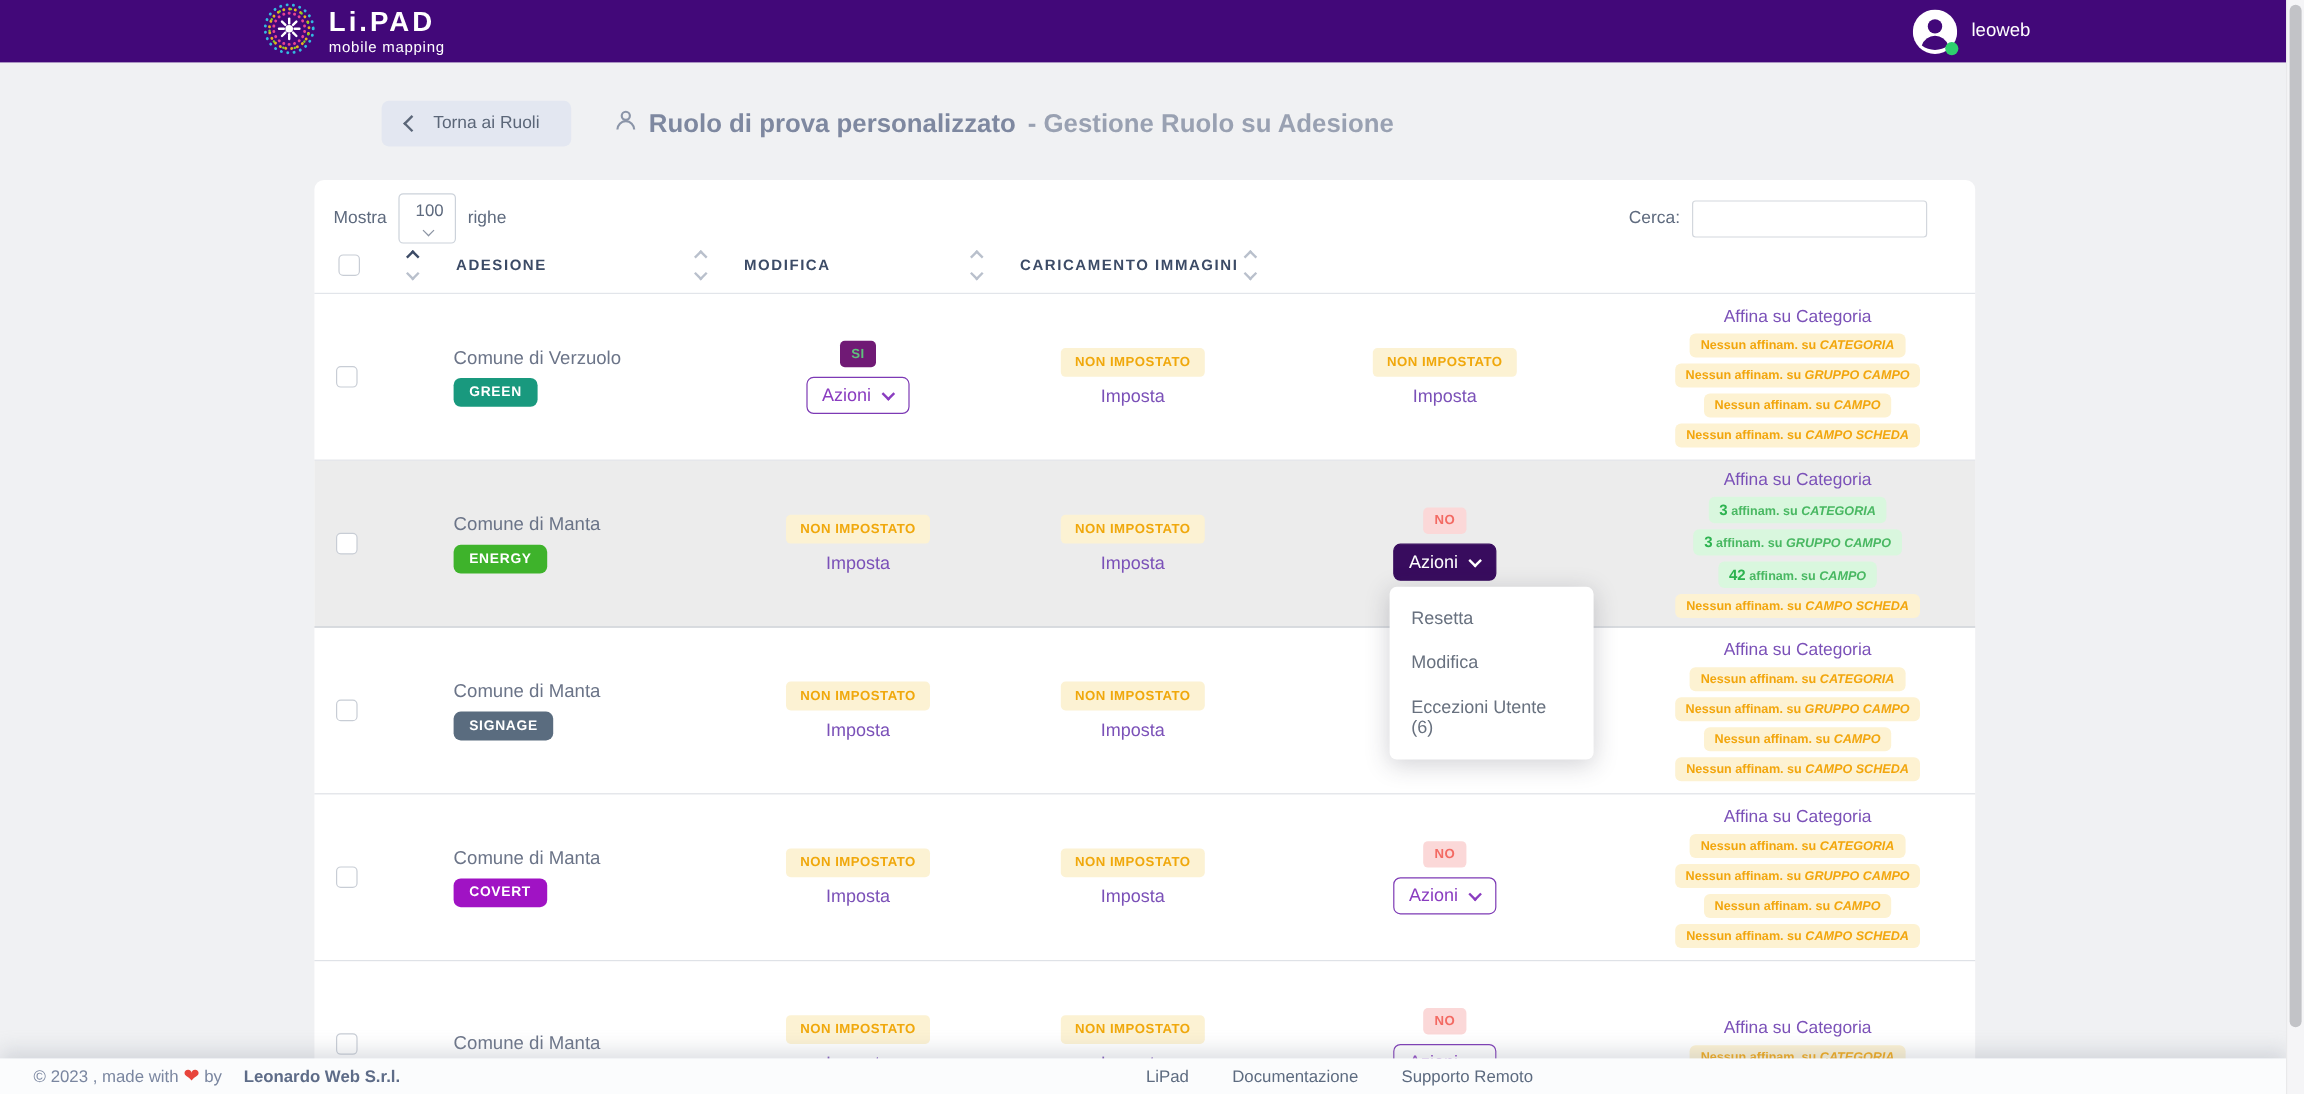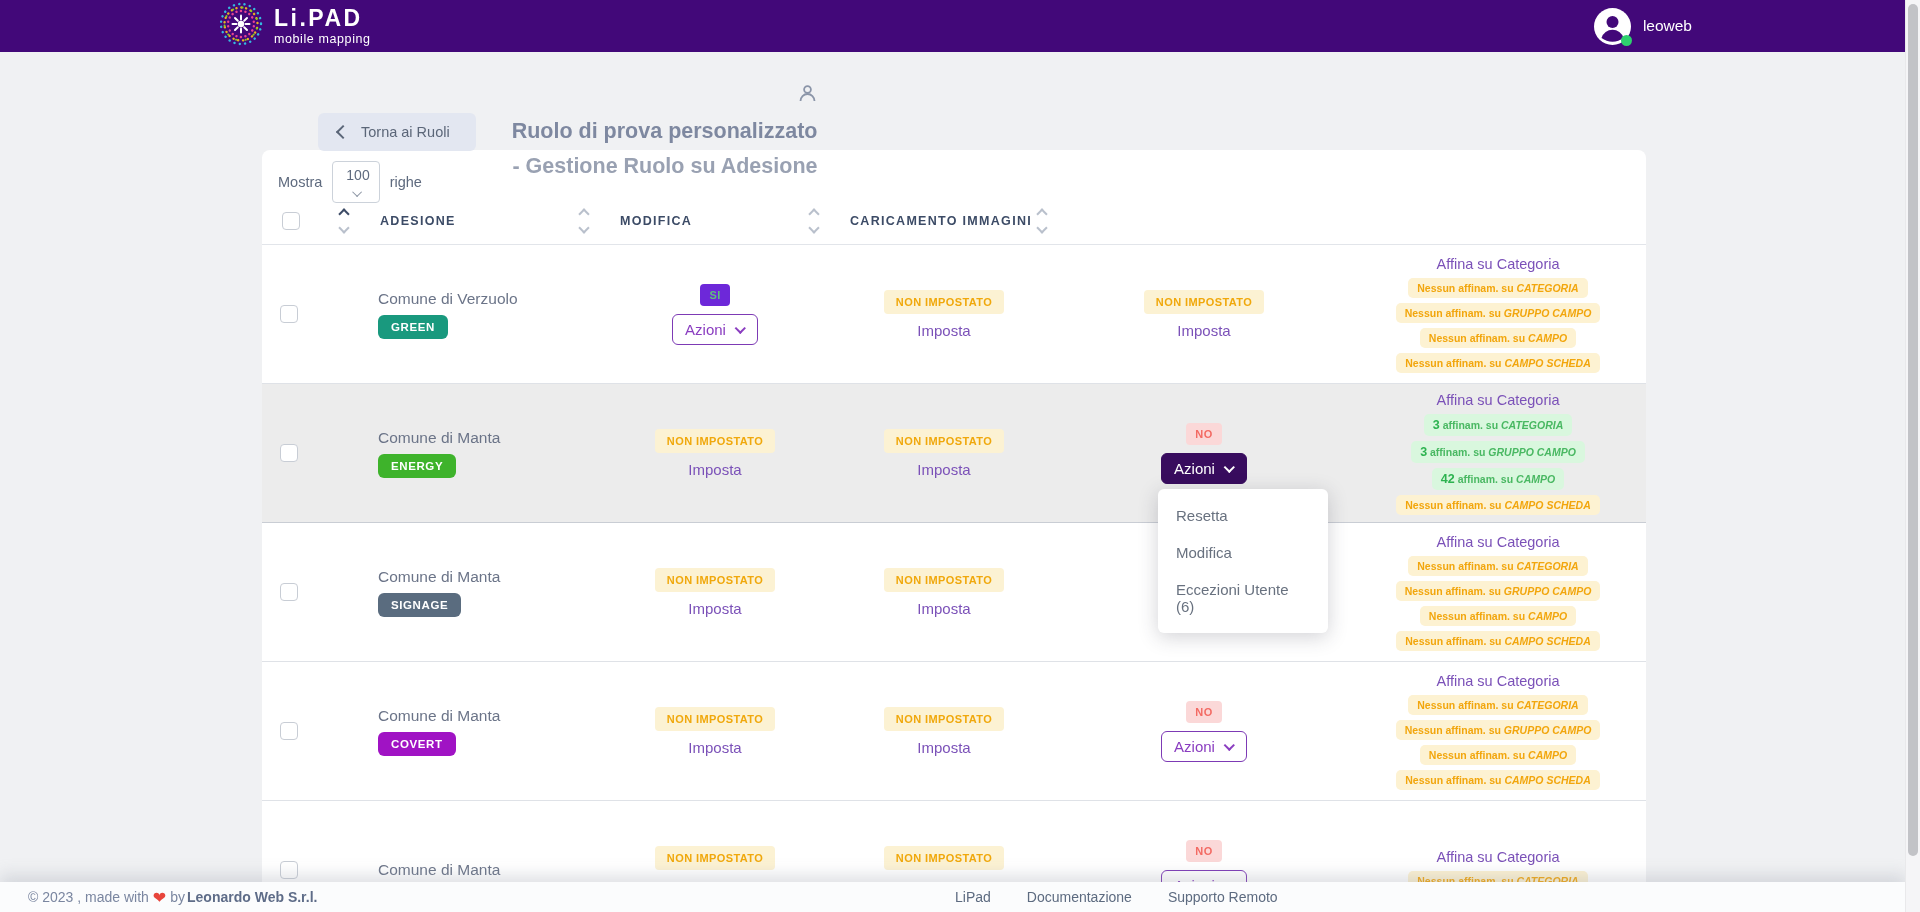--- a/index.html
+++ b/index.html
@@ -23,21 +23,21 @@
   .scrollbar{position:absolute;top:0;right:0;width:14px;height:912px;background:#f5f5f7;
              border-left:1px solid #e9e9eb;z-index:60;}
   .scrollbar .thumb{position:absolute;top:4px;left:2px;width:10px;height:852px;background:#c2c3c7;border-radius:6px;}
 
   
   .title-row{position:absolute;top:84px;left:318px;display:flex;align-items:center;gap:36px;z-index:5;}
   .btn-back{display:inline-flex;align-items:center;gap:13px;background:#e3e7f1;border:none;cursor:pointer;
             border-radius:6px;padding:11px 26px 11px 20px;font-size:14.5px;color:#5b6678;font-family:inherit;}
   .bchev{width:8px;height:8px;border-left:2px solid #5b6678;border-bottom:2px solid #5b6678;
          transform:rotate(45deg);display:inline-block;}
-  .page-title{display:flex;align-items:flex-end;gap:10px;font-size:21.5px;font-weight:700;margin:0;flex-direction:column;}
+  .page-title{display:flex;align-items:flex-end;gap:10px;font-size:21.5px;font-weight:700;margin:0;}
   .pt-main{color:#7e88a0;}
   .pt-sub{color:#99a1b2;}
 
   
   .card{position:absolute;top:150px;left:262px;width:1384px;height:790px;background:#fff;
         border-radius:8px 8px 0 0;box-sizing:border-box;padding-top:16px;}
   .controls{display:flex;align-items:center;justify-content:space-between;
             padding:0 40px 0 16px;height:32px;color:#5e6a7e;font-size:14.5px;}
   .ctl-left,.ctl-right{display:flex;align-items:center;gap:10px;}
   .select-box{display:inline-flex;align-items:center;gap:7px;border:1px solid #ccd2da;border-radius:4px;
@@ -65,21 +65,21 @@
         position:relative;box-sizing:border-box;}
   .c-sel{align-items:flex-start;padding-left:18px;}
   .c-ades{align-items:flex-start;padding-left:18px;gap:7px;}
   .org{color:#6b7488;font-size:15.5px;}
   .tag{color:#fff;font-weight:700;font-size:11.5px;letter-spacing:.6px;padding:6px 13px;border-radius:6px;}
   .checkbox{width:16px;height:16px;border:1px solid #c8cdd5;border-radius:4px;background:#fff;
             display:inline-block;cursor:pointer;}
 
   .pill{font-weight:700;letter-spacing:.4px;border-radius:4px;display:inline-block;}
   .pill-ni{background:#fcf2d3;color:#f0a80c;font-size:11px;padding:6px 12px;}
-  .pill-si{background:#6d28d9;color:#5fc07c;font-size:11px;padding:5px 9px;}
+  .pill-si{background:#701a75;color:#5fc07c;font-size:11px;padding:5px 9px;}
   .pill-no{background:#fbd8d8;color:#f36a63;font-size:11px;padding:5px 9px;}
   .link{color:#7b51b8;font-size:15px;cursor:pointer;text-decoration:none;}
   .aff-link{color:#7b51b8;font-size:14.5px;cursor:pointer;text-decoration:none;margin-bottom:1px;}
 
   .btn-azioni{display:inline-flex;align-items:center;gap:11px;font-family:inherit;cursor:pointer;
               font-size:15px;border-radius:6px;padding:6px 12px;}
   .btn-azioni.outline{background:#fff;border:1.6px solid #7d3ab5;color:#8a3dc0;}
   .btn-azioni.filled{background:#380c5e;border:1.6px solid #380c5e;color:#fff;}
   .achev{width:6px;height:6px;display:inline-block;transform:rotate(-45deg) translateY(-1px);}
   .outline .achev{border-width:0 0 2px 2px;border-style:solid;border-color:#8a3dc0;}
@@ -97,21 +97,21 @@
   
   .menu{position:absolute;top:105px;left:100px;width:170px;background:#fff;border-radius:6px;
         box-shadow:0 4px 20px rgba(50,50,70,.22);padding:8px 0;z-index:30;}
   .menu-item{padding:10px 18px;font-size:15px;color:#68717f;cursor:pointer;text-align:left;}
 
   
   .footer{position:absolute;left:0;right:14px;bottom:0;height:30px;background:#fbfcfd;
           box-shadow:0 -7px 16px rgba(150,155,170,.30);display:flex;align-items:center;
           padding-left:28px;font-size:14px;color:#7a86a0;z-index:40;}
   .f-heart{color:#e8453c;font-size:16px;margin:0 4px;}
-  .f-company{font-weight:700;color:#5e6c88;margin-left:2px;}
+  .f-company{font-weight:700;color:#5e6c88;margin-left:18px;}
   .f-links{position:absolute;left:955px;display:flex;gap:36px;color:#5d6b80;}
   .f-link{cursor:pointer;}
 </style>
 </head>
 <body>
 
 <div class="page">
 
   <header class="topbar">
     <div class="lg">
@@ -177,20 +177,24 @@
 
     <div class="controls">
       <div class="ctl-left">
         <span>Mostra</span>
         <span class="select-box">
           <span>100</span>
           <span class="schev"></span>
         </span>
         <span>righe</span>
       </div>
+      <div class="ctl-right">
+        <span>Cerca:</span>
+        <input class="search-input" type="text" value="" style="">
+      </div>
     </div>
 
     <div class="grid thead">
       <div class="th">
         <span class="checkbox"></span>
         <span class="sorter">
           <span class="chev up active"></span>
           <span class="chev down"></span>
         </span>
       </div>

